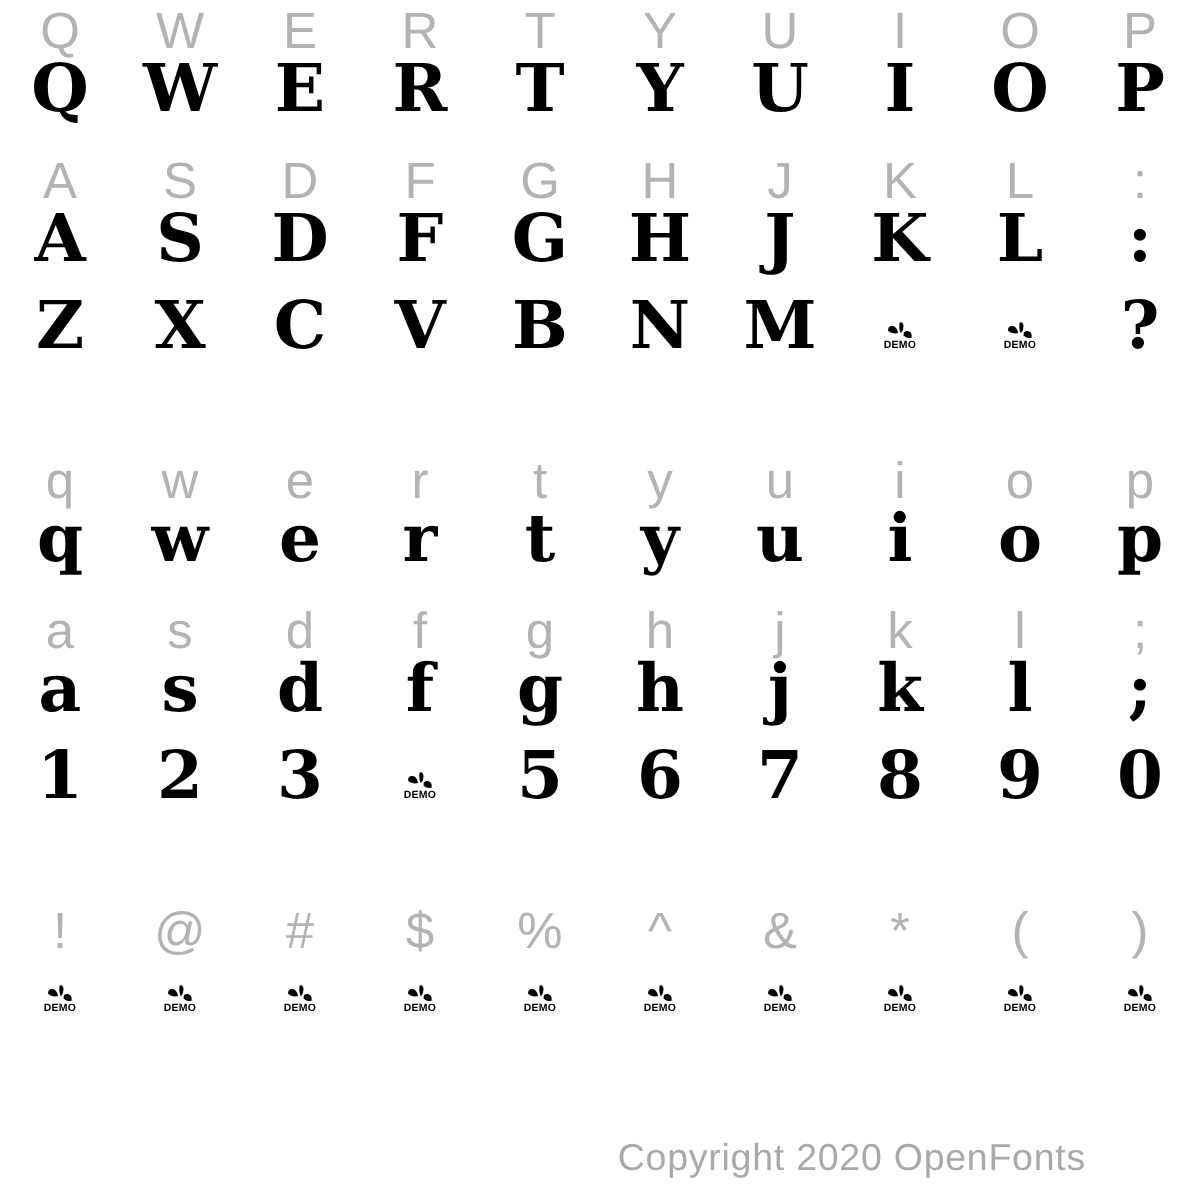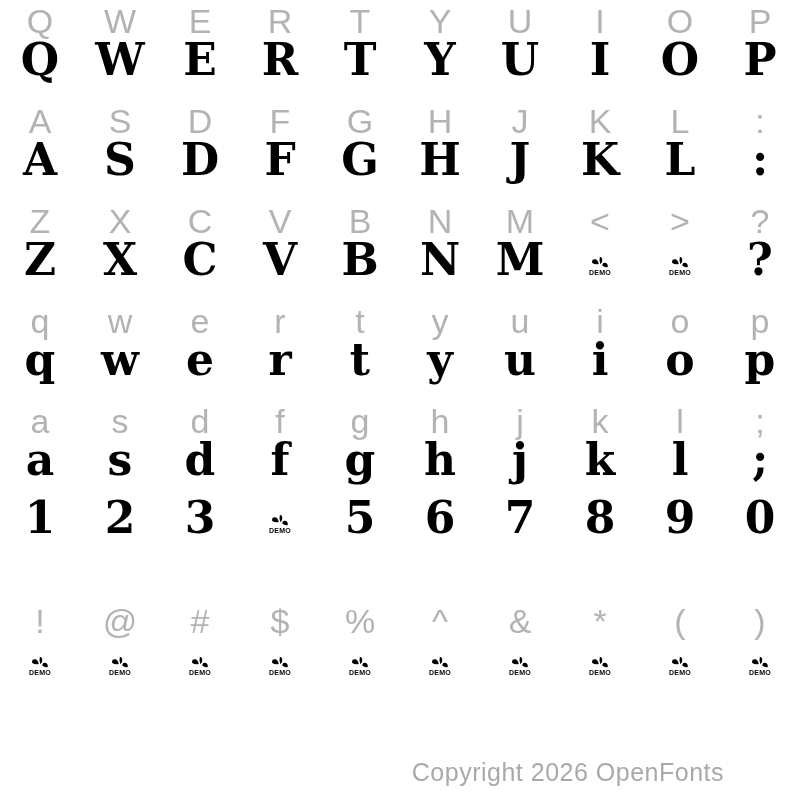--- a/index.html
+++ b/index.html
@@ -59,21 +59,20 @@
 <main class="grid">
     <section class="pair">
       <div class="row ref"><span class="cell">Q</span><span class="cell">W</span><span class="cell">E</span><span class="cell">R</span><span class="cell">T</span><span class="cell">Y</span><span class="cell">U</span><span class="cell">I</span><span class="cell">O</span><span class="cell">P</span></div>
       <div class="row prev"><span class="cell">Q</span><span class="cell">W</span><span class="cell">E</span><span class="cell">R</span><span class="cell">T</span><span class="cell">Y</span><span class="cell">U</span><span class="cell">I</span><span class="cell">O</span><span class="cell">P</span></div>
     </section>
     <section class="pair">
       <div class="row ref"><span class="cell">A</span><span class="cell">S</span><span class="cell">D</span><span class="cell">F</span><span class="cell">G</span><span class="cell">H</span><span class="cell">J</span><span class="cell">K</span><span class="cell">L</span><span class="cell">:</span></div>
       <div class="row prev"><span class="cell">A</span><span class="cell">S</span><span class="cell">D</span><span class="cell">F</span><span class="cell">G</span><span class="cell">H</span><span class="cell">J</span><span class="cell">K</span><span class="cell">L</span><span class="cell">:</span></div>
     </section>
     <section class="pair">
-      <div class="row ref"><span class="cell">Z</span><span class="cell">X</span><span class="cell">C</span><span class="cell">V</span><span class="cell">B</span><span class="cell">N</span><span class="cell">M</span><span class="cell">&lt;</span><span class="cell">&gt;</span><span class="cell">?</span></div>
       <div class="row prev"><span class="cell">Z</span><span class="cell">X</span><span class="cell">C</span><span class="cell">V</span><span class="cell">B</span><span class="cell">N</span><span class="cell">M</span><span class="cell"><span class="demo-stack"><svg class="demo-orn" viewBox="0 0 20 15" xmlns="http://www.w3.org/2000/svg">
               <path d="M1.2,7.2 Q0.8,3.2 4.4,3.4 Q7.6,3.6 8.6,8.6 Q4.2,9.6 1.2,7.2 Z"></path>
               <path d="M9.8,0.8 Q12.4,0.2 12.6,3.6 Q12.8,6.4 10.6,8.8 Q8.8,5 9.8,0.8 Z"></path>
               <path d="M12.6,10.4 Q12.4,6.8 15.8,7.2 Q19.2,7.8 18.6,12.2 Q14.8,12.8 12.6,10.4 Z"></path>
             </svg><span class="demo-label">DEMO</span></span></span><span class="cell"><span class="demo-stack"><svg class="demo-orn" viewBox="0 0 20 15" xmlns="http://www.w3.org/2000/svg">
               <path d="M1.2,7.2 Q0.8,3.2 4.4,3.4 Q7.6,3.6 8.6,8.6 Q4.2,9.6 1.2,7.2 Z"></path>
               <path d="M9.8,0.8 Q12.4,0.2 12.6,3.6 Q12.8,6.4 10.6,8.8 Q8.8,5 9.8,0.8 Z"></path>
               <path d="M12.6,10.4 Q12.4,6.8 15.8,7.2 Q19.2,7.8 18.6,12.2 Q14.8,12.8 12.6,10.4 Z"></path>
             </svg><span class="demo-label">DEMO</span></span></span><span class="cell">?</span></div>
     </section>
@@ -131,13 +130,13 @@
               <path d="M9.8,0.8 Q12.4,0.2 12.6,3.6 Q12.8,6.4 10.6,8.8 Q8.8,5 9.8,0.8 Z"></path>
               <path d="M12.6,10.4 Q12.4,6.8 15.8,7.2 Q19.2,7.8 18.6,12.2 Q14.8,12.8 12.6,10.4 Z"></path>
             </svg><span class="demo-label">DEMO</span></span></span><span class="cell"><span class="demo-stack"><svg class="demo-orn" viewBox="0 0 20 15" xmlns="http://www.w3.org/2000/svg">
               <path d="M1.2,7.2 Q0.8,3.2 4.4,3.4 Q7.6,3.6 8.6,8.6 Q4.2,9.6 1.2,7.2 Z"></path>
               <path d="M9.8,0.8 Q12.4,0.2 12.6,3.6 Q12.8,6.4 10.6,8.8 Q8.8,5 9.8,0.8 Z"></path>
               <path d="M12.6,10.4 Q12.4,6.8 15.8,7.2 Q19.2,7.8 18.6,12.2 Q14.8,12.8 12.6,10.4 Z"></path>
             </svg><span class="demo-label">DEMO</span></span></span></div>
     </section>
   </main>
 
-<div class="footer-copy">Copyright 2026 OpenFonts</div>
+<div class="footer-copy">Copyright 2020 OpenFonts</div>
 
 </body></html>

